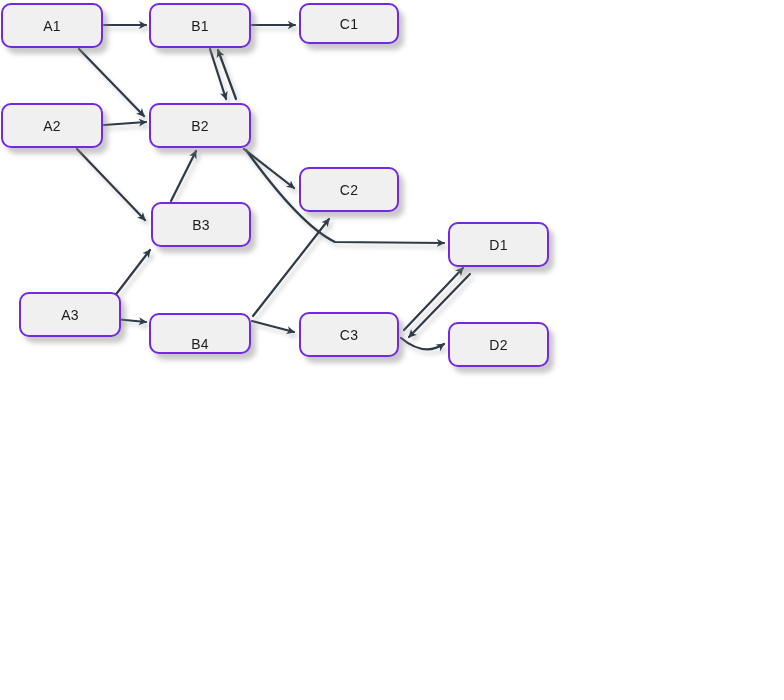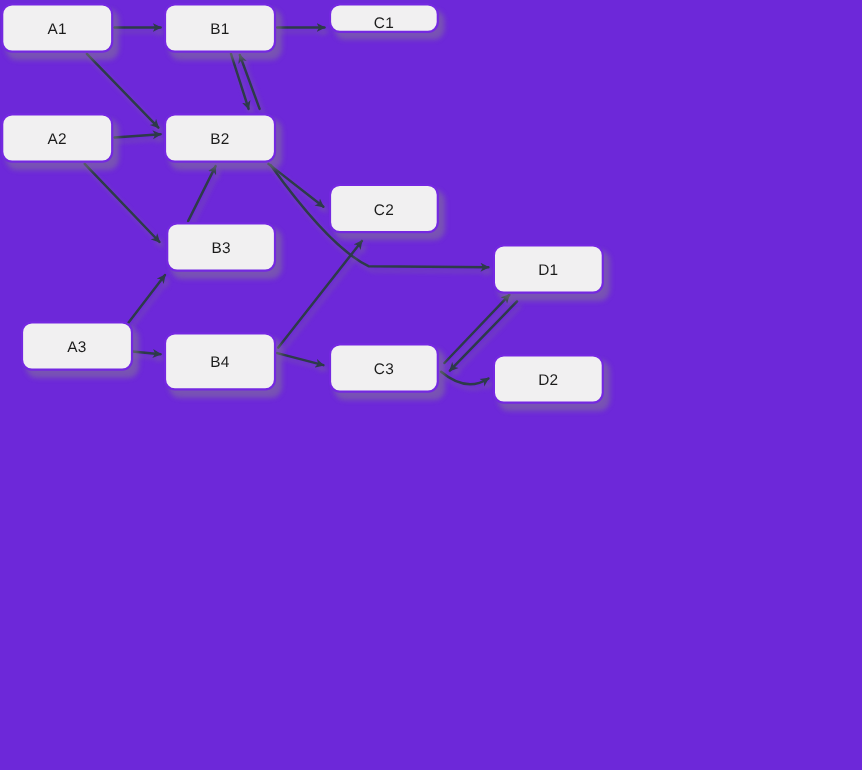--- a/index.html
+++ b/index.html
@@ -4,21 +4,21 @@
 <style>
   html, body { margin: 0; padding: 0; }
   body {
     background: #000;
     font-family: "Liberation Sans", sans-serif;
   }
   .stage {
     position: relative;
     width: 784px;
     height: 700px;
-    background: #6d28d9;
+    background: #ffffff;
     overflow: hidden;
   }
   .edges-layer {
     position: absolute;
     left: 0; top: 0;
     width: 784px; height: 700px;
   }
   .edges-layer path.edge {
     fill: none;
     stroke-width: 2.2;
@@ -83,24 +83,24 @@
       </div>
       <div class="node" style="left: 149px; top: 3px; width: 102px; height: 45px; background: rgb(241, 240, 241); border: 2px solid rgb(116, 40, 225);">
         <span class="node-label" style="color: rgb(27, 27, 27); text-align: right;">B1</span>
       </div>
       <div class="node" style="left: 149px; top: 103px; width: 102px; height: 45px; background: rgb(241, 240, 241); border: 2px solid rgb(116, 40, 225);">
         <span class="node-label" style="color: rgb(27, 27, 27);">B2</span>
       </div>
       <div class="node" style="left: 151px; top: 202px; width: 100px; height: 45px; background: rgb(241, 240, 241); border: 2px solid rgb(116, 40, 225);">
         <span class="node-label" style="color: rgb(27, 27, 27);">B3</span>
       </div>
-      <div class="node" style="left: 149px; top: 302px; width: 102px; height: 53px; background: rgb(241, 240, 241); border: 2px solid rgb(116, 40, 225);">
+      <div class="node" style="left: 149px; top: 313px; width: 102px; height: 41px; background: rgb(241, 240, 241); border: 2px solid rgb(116, 40, 225); align-items: flex-end;">
         <span class="node-label" style="color: rgb(27, 27, 27);">B4</span>
       </div>
-      <div class="node" style="left: 299px; top: 3px; width: 100px; height: 27px; background: rgb(241, 240, 241); border: 2px solid rgb(116, 40, 225); align-items: flex-end;">
+      <div class="node" style="left: 299px; top: 3px; width: 100px; height: 41px; background: rgb(241, 240, 241); border: 2px solid rgb(116, 40, 225);">
         <span class="node-label" style="color: rgb(27, 27, 27);">C1</span>
       </div>
       <div class="node" style="left: 299px; top: 167px; width: 100px; height: 45px; background: rgb(241, 240, 241); border: 2px solid rgb(116, 40, 225);">
         <span class="node-label" style="color: rgb(27, 27, 27);">C2</span>
       </div>
       <div class="node" style="left: 299px; top: 312px; width: 100px; height: 45px; background: rgb(241, 240, 241); border: 2px solid rgb(116, 40, 225);">
         <span class="node-label" style="color: rgb(27, 27, 27);">C3</span>
       </div>
       <div class="node" style="left: 448px; top: 222px; width: 101px; height: 45px; background: rgb(241, 240, 241); border: 2px solid rgb(116, 40, 225);">
         <span class="node-label" style="color: rgb(27, 27, 27);">D1</span>

